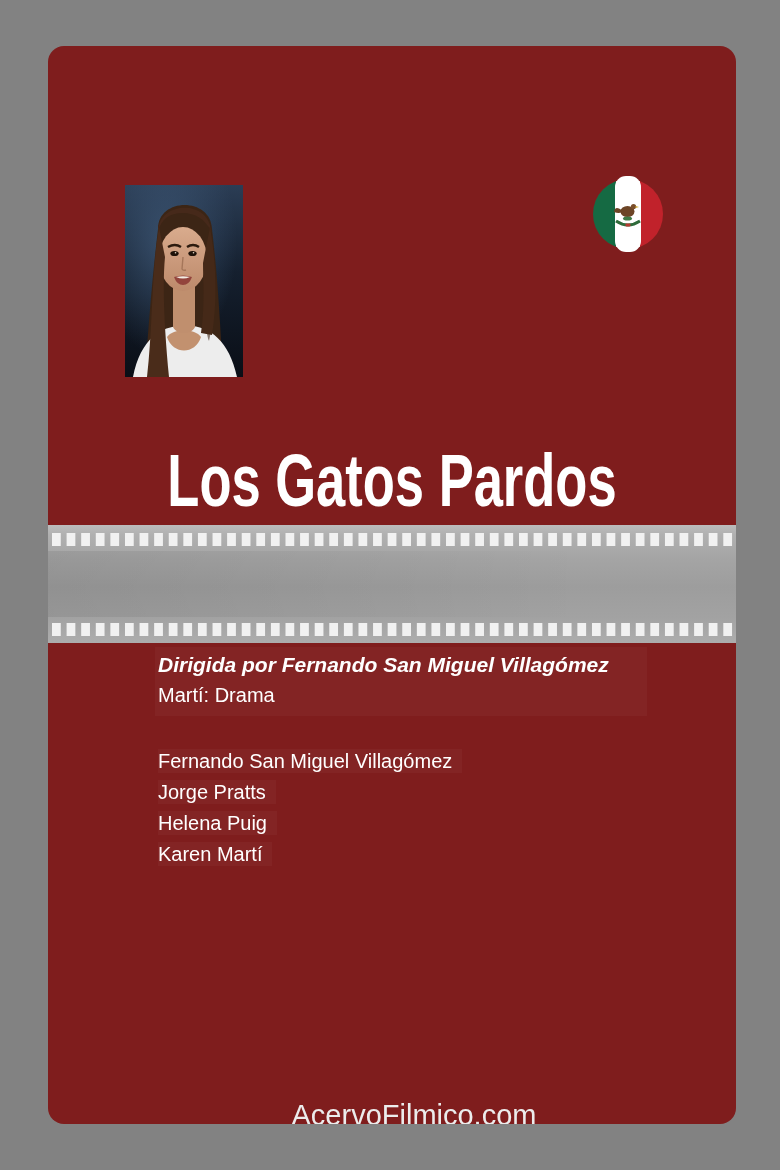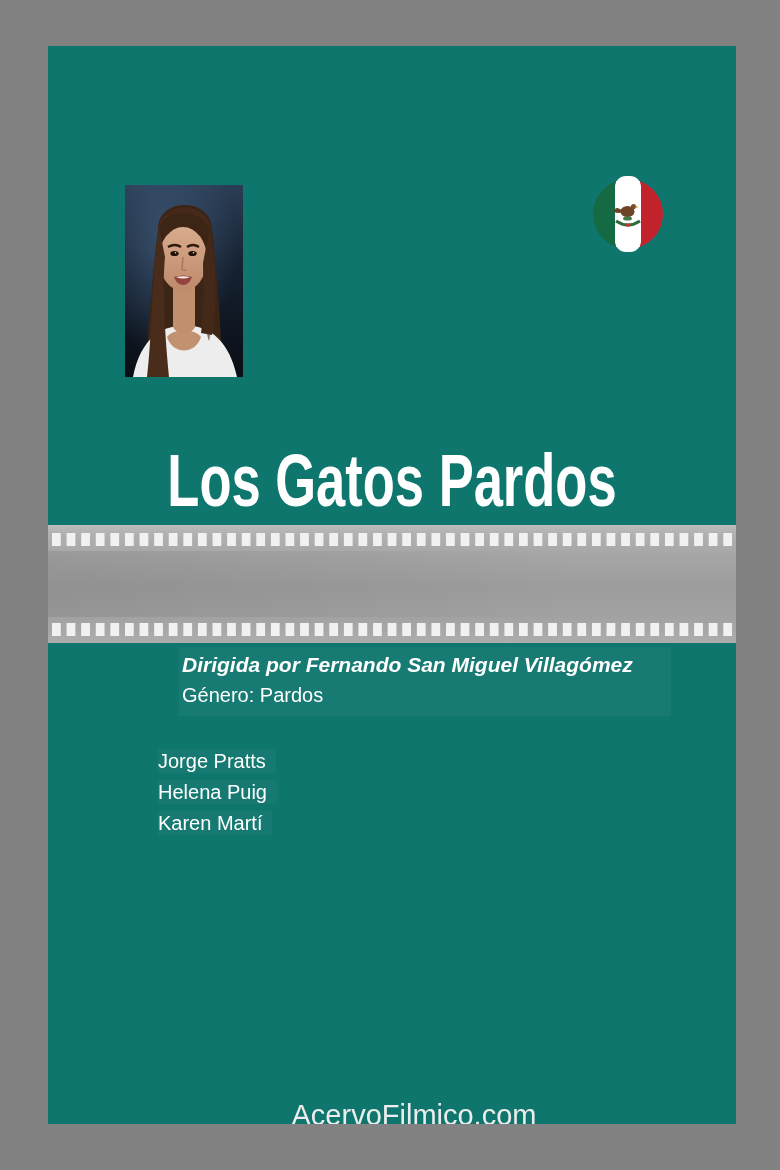--- a/index.html
+++ b/index.html
@@ -109,21 +109,20 @@
   .perf-row.bottom { top: 98px; }
 
   
   .credits {
     position: absolute;
     left: 107px;
     top: 601px;
     background: rgba(255,255,255,0.035);
     padding: 4px 38px 8px 3px;
     color: #ffffff;
-    margin-left: 24px;
   }
   .director-line {
     font-size: 21px;
     line-height: 27px;
     font-weight: bold;
     font-style: italic;
     white-space: nowrap;
   }
   .genre-line {
     margin-top: 4px;
@@ -160,21 +159,21 @@
     font-size: 29px;
     line-height: 1;
     white-space: nowrap;
     padding-left: 44px;
   }
 </style>
 </head>
 <body>
 
 <div class="canvas" style="background: rgb(130, 130, 130);">
-  <div class="poster" style="background: #0f766e;">
+  <div class="poster" style="background: #7f1d1d; border-radius: 16px;">
 
     <div class="photo">
       <svg viewBox="0 0 118 192" xmlns="http://www.w3.org/2000/svg">
         <defs>
           <linearGradient id="bgg" x1="0" y1="0" x2="0" y2="1">
             <stop offset="0" stop-color="#2b3d55"></stop>
             <stop offset="0.45" stop-color="#15202f"></stop>
             <stop offset="1" stop-color="#0a0e16"></stop>
           </linearGradient>
           <radialGradient id="glow" cx="0.35" cy="0.3" r="0.6">
@@ -238,24 +237,25 @@
     <div class="title">Los Gatos Pardos</div>
 
     <div class="film-strip">
       <div class="shade"></div>
       <div class="perf-row top"></div>
       <div class="perf-row bottom"></div>
     </div>
 
     <div class="credits">
       <div class="director-line">Dirigida por Fernando San Miguel Villagómez</div>
-      <div class="genre-line">Género: Pardos</div>
+      <div class="genre-line">Martí: Drama</div>
     </div>
 
     <div class="cast">
+      <div class="cast-line"><span>Fernando San Miguel Villagómez</span></div>
       <div class="cast-line"><span>Jorge Pratts</span></div>
       <div class="cast-line"><span>Helena Puig</span></div>
       <div class="cast-line"><span>Karen Martí</span></div>
     </div>
 
     <div class="footer">AcervoFilmico.com</div>
 
   </div>
 </div>
 

